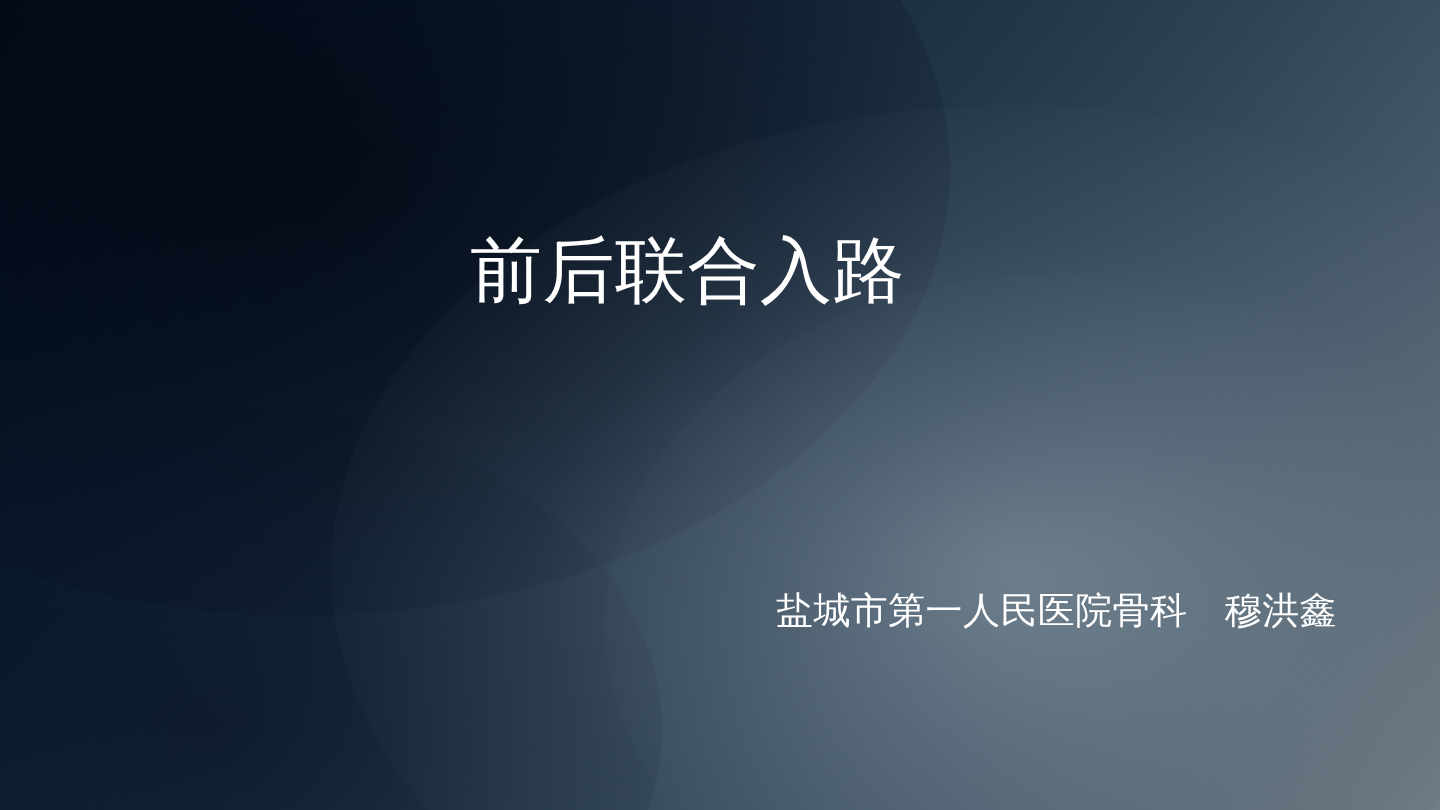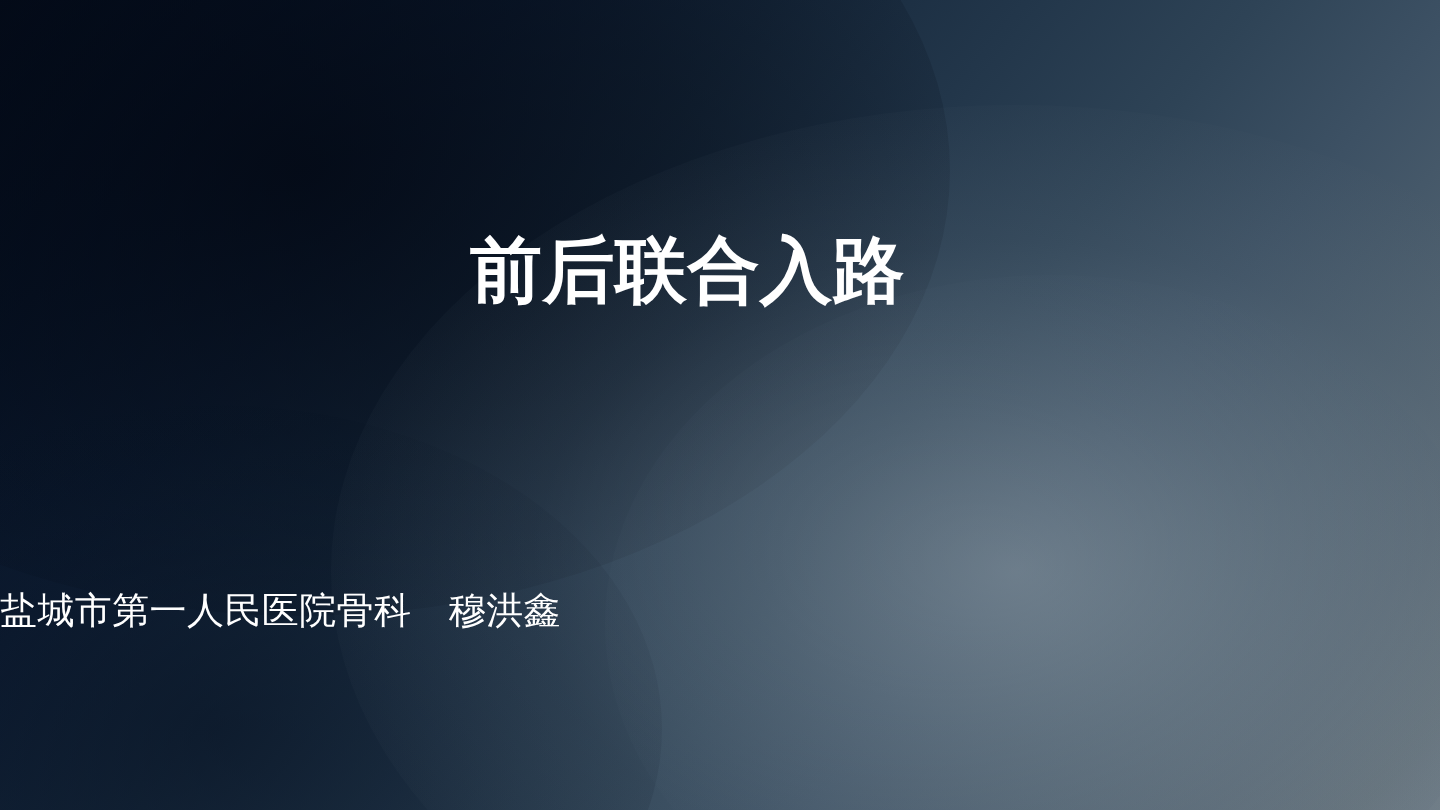--- a/index.html
+++ b/index.html
@@ -100,30 +100,31 @@
     top: 206px;
     width: 1375px;
     text-align: center;
     pointer-events: none;
   }
   .title-line {
     display: block;
     color: #ffffff;
     font-size: 72px;
     line-height: 128px;
-    font-weight: 700;
+    font-weight: 400;
     letter-spacing: 0.5px;
     white-space: nowrap;
   }
 
   .subtitle-block {
     position: absolute;
     left: 0;
     top: 585px;
     width: 1337px;
+    text-align: right;
     pointer-events: none;
   }
   .subtitle-line {
     display: inline-block;
     color: #ffffff;
     font-size: 37px;
     line-height: 52px;
     font-weight: 400;
     letter-spacing: 0.4px;
     white-space: pre;

